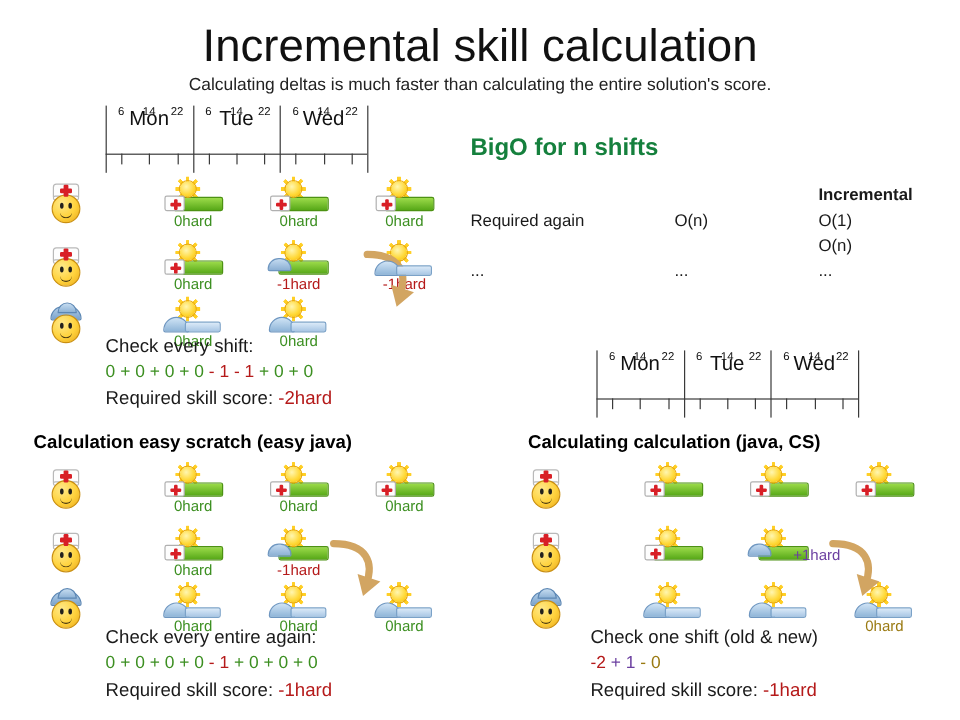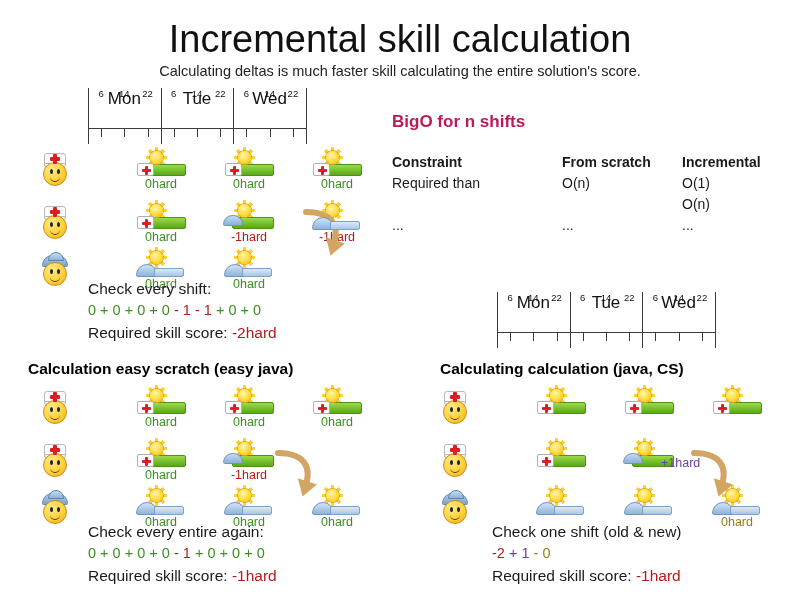--- a/index.html
+++ b/index.html
@@ -131,33 +131,33 @@
   .s-olive{color:#9a7a12;}
 
   
   .arrow svg{display:block;}
 
   
   .line{font-size:15.5px;line-height:21px;white-space:nowrap;color:#1a1a1a;}
   .line.sum{font-size:14.5px;}
 
   
-  .bigo-title{font-size:17px;font-weight:bold;color:#be185d;text-align:center;}
+  .bigo-title{font-size:20px;font-weight:bold;color:#15803d;text-align:center;}
   .bigo{font-size:14px;line-height:21px;color:#1a1a1a;}
   .bigo .hd{font-weight:bold;}
   .bigo .c1{position:absolute;left:0;width:170px;}
   .bigo .c2{position:absolute;left:170px;width:120px;}
   .bigo .c3{position:absolute;left:290px;width:120px;}
   .bigo .row{position:relative;height:21px;}
 </style>
 </head>
 <body>
 
 <div class="abs main-title">Incremental skill calculation</div>
-<div class="abs sub-title">Calculating deltas is much faster skill calculating the entire solution's score.</div>
+<div class="abs sub-title">Calculating deltas is much faster than calculating the entire solution's score.</div>
 
 <div class="abs ruler" id="ruler-top" style="left:88px;top:88px;width:218px;">
     <div class="baseline" style="width:218px"></div>
     <div class="vline" style="left:0px"></div>
     <div class="dayname" style="left:0px;width:72.66666666666667px">Mon</div>
     <div class="hour" style="left:13.08px">6</div>
     <div class="tick" style="left:13.08px"></div>
     <div class="hour" style="left:36.333333333333336px">14</div>
     <div class="tick" style="left:36.333333333333336px"></div>
     <div class="hour" style="left:59.58666666666667px">22</div>
@@ -307,26 +307,24 @@
 <div class="abs line" style="left:88px;top:278px;">Check every shift:</div>
 <div class="abs line sum" id="top-sum" style="left:88px;top:300px;"><span class="s-green">0</span> <span class="s-green">+</span> <span class="s-green">0</span> <span class="s-green">+</span> <span class="s-green">0</span> <span class="s-green">+</span> <span class="s-green">0</span> <span class="s-red">-</span> <span class="s-red">1</span> <span class="s-red">-</span> <span class="s-red">1</span> <span class="s-green">+</span> <span class="s-green">0</span> <span class="s-green">+</span> <span class="s-green">0</span></div>
 <div class="abs line" style="left:88px;top:322px;">
   <span>Required skill score:</span>
   <span class="s-red">-2hard</span>
 </div>
 
 <div class="abs bigo-title" style="left:392px;top:112px;">BigO for n shifts</div>
 <div class="abs bigo" id="bigo-table" style="left:392px;top:152px;width:400px;">
     <div class="row">
-      <span class="c1 hd">Constraint</span>
-      <span class="c2 hd">From scratch</span>
       <span class="c3 hd">Incremental</span>
     </div>
     <div class="row">
-        <span class="c1">Required than</span>
+        <span class="c1">Required again</span>
         <span class="c2">O(n)</span>
         <span class="c3">O(1)</span>
       </div>
     <div class="row">
         <span class="c3">O(n)</span>
       </div>
     <div class="row">
         <span class="c1">...</span>
         <span class="c2">...</span>
         <span class="c3">...</span>

